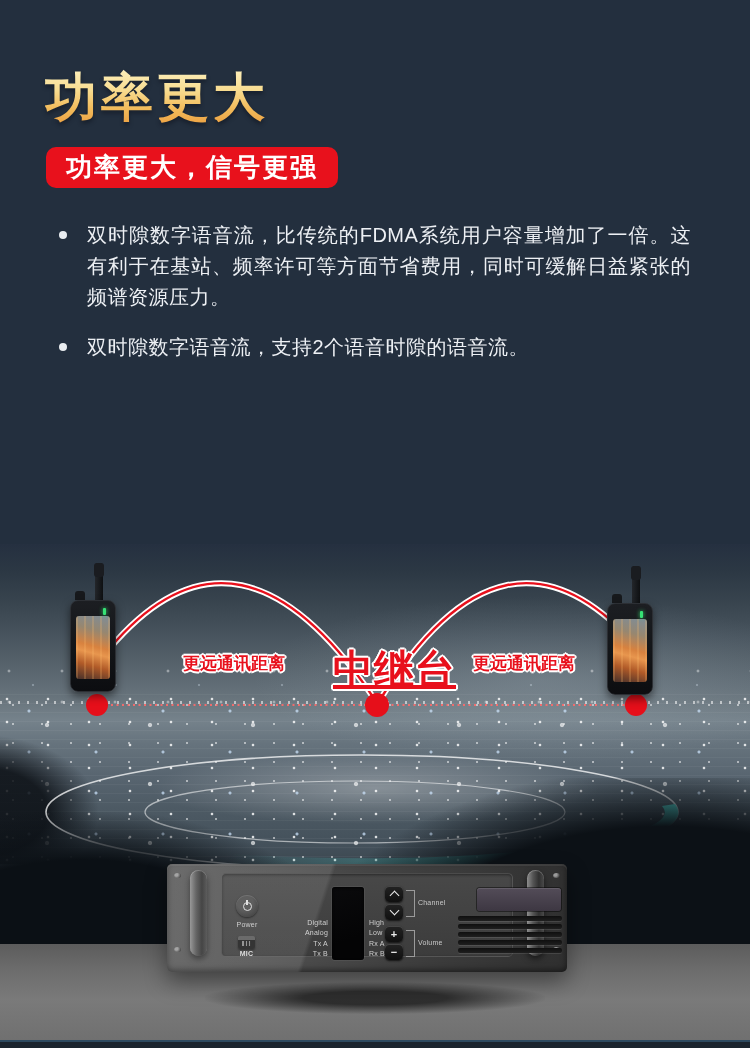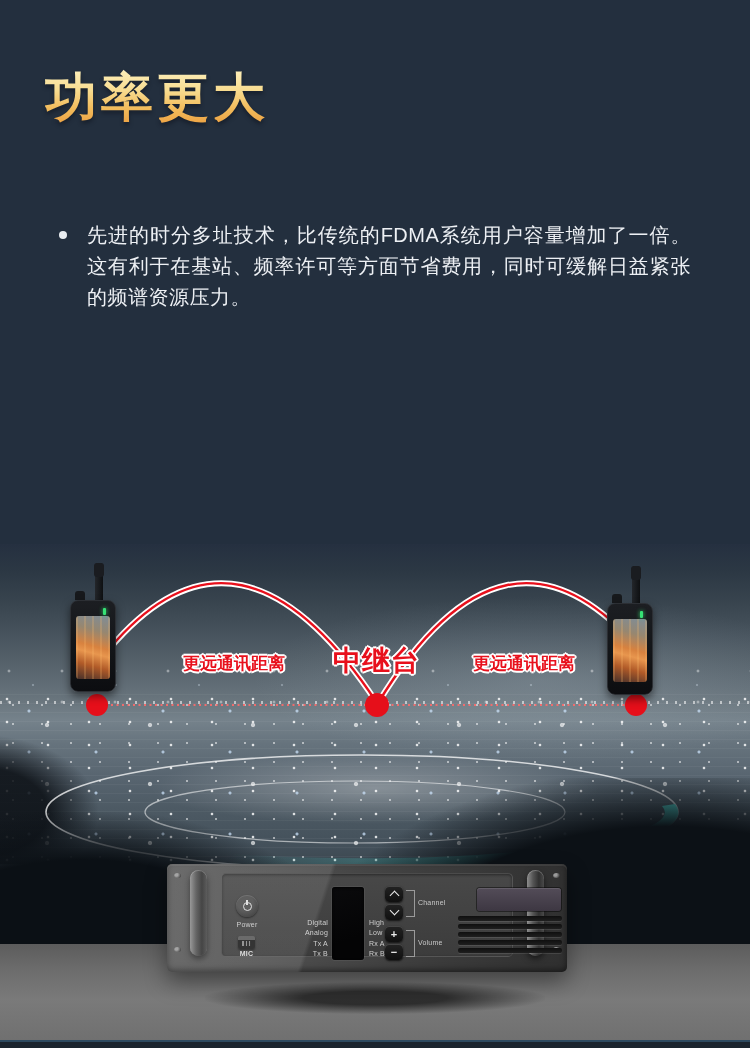--- a/index.html
+++ b/index.html
@@ -80,21 +80,21 @@
     background:radial-gradient(ellipse at 20% 60%, rgba(10,14,19,.85) 40%, rgba(10,14,19,0) 70%); }
 
   .diagram-svg { position:absolute; inset:0; }
 
   
   .red-label {
     position:absolute; color:#e8101c; font-weight:800; white-space:nowrap;
     text-shadow:-2px 0 #fff,2px 0 #fff,0 -2px #fff,0 2px #fff,
       -1.4px -1.4px #fff,1.4px -1.4px #fff,-1.4px 1.4px #fff,1.4px 1.4px #fff;
   }
-  .lbl-repeater { left:333px; top:98px; font-size:28px; letter-spacing:1px; }
+  .lbl-repeater { left:333px; top:98px; font-size:40px; letter-spacing:1px;text-decoration:underline; }
   .lbl-dist-left  { left:183px; top:108px; font-size:17px; }
   .lbl-dist-right { left:473px; top:108px; font-size:17px; }
 
   
   .radio { position:absolute; width:46px; height:92px; }
   .radio-left  { left:70px;  top:56px; }
   .radio-right { left:607px; top:59px; }
   .radio .body {
     position:absolute; inset:0; background:linear-gradient(180deg,#1c1e22 0%,#121417 60%,#0c0d10 100%);
     border:1px solid #2c2f34; border-radius:8px;
@@ -219,25 +219,30 @@
     background:linear-gradient(180deg,#0f0f0f,#1f1f1f);
     box-shadow:0 1px 0 rgba(255,255,255,.10);
   }
 </style>
 </head>
 <body>
 
 <div class="page">
 
   <h1 class="title">功率更大</h1>
+  <div class="banner">功率更大，信号更强</div>
 
   <ul class="features">
     <li>
       <span class="dot"></span>
-      <p>先进的时分多址技术，比传统的FDMA系统用户容量增加了一倍。这有利于在基站、频率许可等方面节省费用，同时可缓解日益紧张的频谱资源压力。</p>
+      <p>双时隙数字语音流，比传统的FDMA系统用户容量增加了一倍。这有利于在基站、频率许可等方面节省费用，同时可缓解日益紧张的频谱资源压力。</p>
+    </li>
+    <li>
+      <span class="dot"></span>
+      <p>双时隙数字语音流，支持2个语音时隙的语音流。</p>
     </li>
   </ul>
 
   <div class="scene">
     <div class="photo"></div>
     <div class="lights-sky"></div>
     <div class="lights-mid"></div>
     <div class="horizon-row"></div>
     <div class="mtn mtn-farleft"></div>
 

